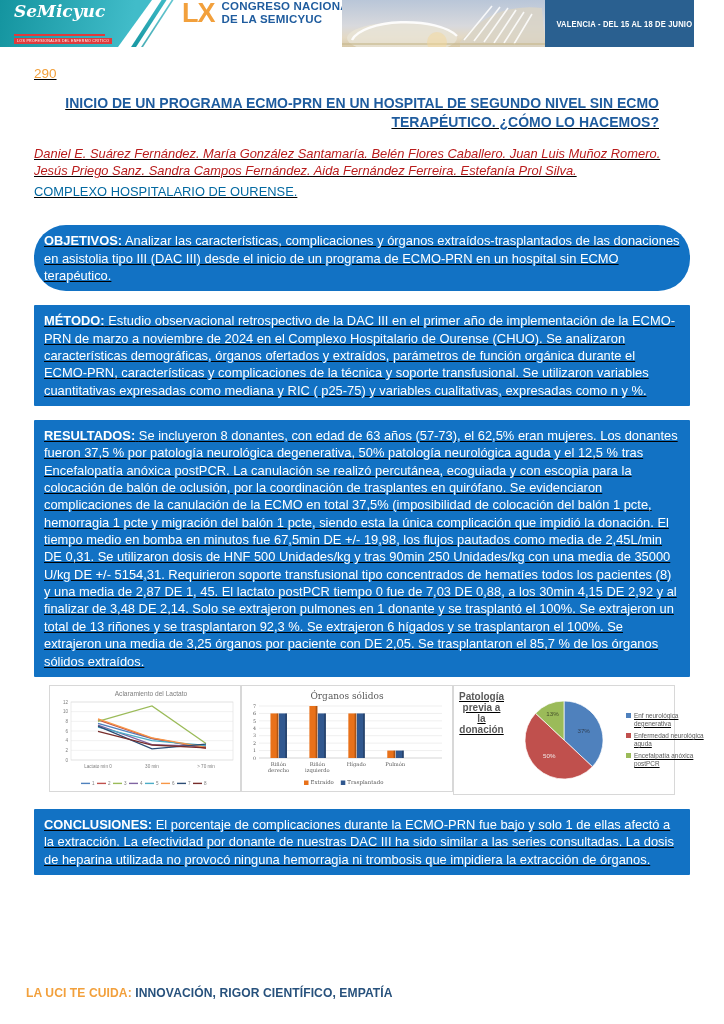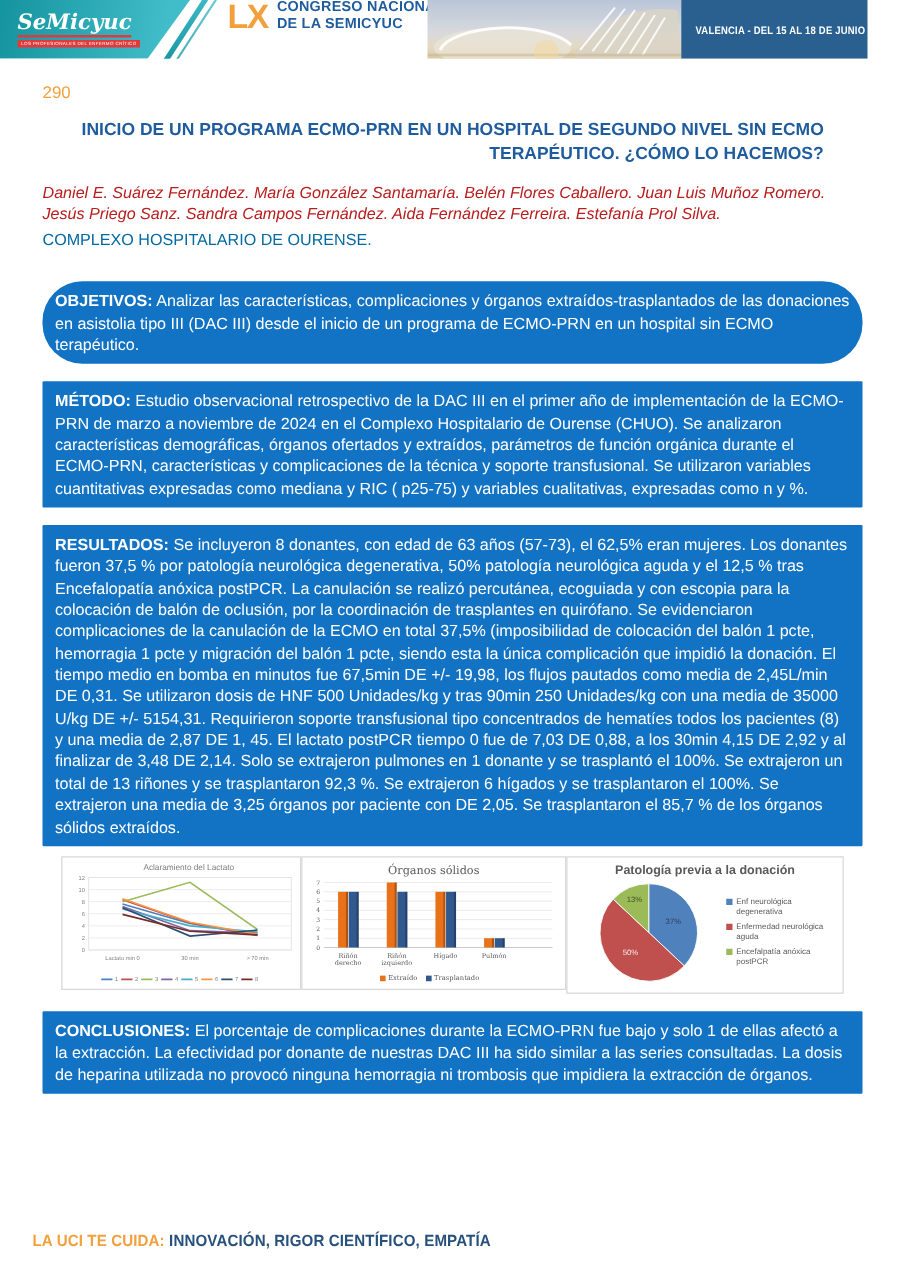--- a/index.html
+++ b/index.html
@@ -6,58 +6,58 @@
   .page{width:724px;height:1024px;background:#ffffff;position:relative;margin:0 auto;
         font-family:"Liberation Sans",sans-serif;overflow:hidden;}
 
   
   .hdr{position:relative;height:47px;width:100%;background:#fff;overflow:hidden;}
   .hdr-logo{position:absolute;left:0;top:0;height:100%;width:152px;
     background:linear-gradient(100deg,var(--teal1,#14949f) 0%,var(--teal2,#41bcc9) 85%);
     clip-path:polygon(0 0,100% 0,calc(100% - 34px) 100%,0 100%);
     display:flex;flex-direction:column;justify-content:center;align-items:flex-start;padding-left:14px;box-sizing:border-box;}
   .logo-name{color:#fff;font-family:"DejaVu Serif",serif;font-style:italic;font-weight:700;
-    font-size:17px;line-height:17px;border-bottom:2px solid #e03a3c;padding-bottom:1px;}
+    font-size:17px;line-height:17px;border-bottom:2px solid #e03a3c;padding-bottom:14px;}
   .logo-tag{margin-top:2px;background:#e03a3c;color:#fff;font-size:3.6px;letter-spacing:.3px;
     padding:1px 3px;white-space:nowrap;}
   .hdr-stripe{position:absolute;top:-6px;height:60px;width:5px;
     background:linear-gradient(180deg,#41bcc9,#14949f);transform:skewX(-33deg);}
   .s1{left:146px;} .s2{left:156px;width:2px;opacity:.8;}
   .hdr-congress{position:absolute;left:182px;top:0;height:100%;display:flex;gap:7px;}
   .lx{color:var(--orange,#f2a03c);font-size:27px;font-weight:700;letter-spacing:-1px;line-height:27px;}
   .congress-lines{display:flex;flex-direction:column;color:var(--titleblue,#1f5c9e);
     font-weight:700;font-size:11.5px;line-height:12.5px;letter-spacing:.2px;}
   .hdr-photo{position:absolute;left:342px;top:0;width:203px;height:100%;
     background:linear-gradient(180deg,#b9c6d8 0%,#d8d9dd 55%,#e4d9c4 80%,#d8c9a8 100%);}
   .hdr-photo svg{position:absolute;left:0;top:0;}
   .hdr-venue{position:absolute;left:545px;top:0;width:149px;height:100%;background:var(--venue,#2a6090);
     display:flex;align-items:center;}
   .venue-text{color:#fff;font-weight:700;font-size:8.6px;white-space:nowrap;padding-left:13px;
     transform:scaleX(.88);transform-origin:left center;letter-spacing:.2px;}
 
   
-  main{padding:0 34px;}
+  main{padding:0 34px;text-decoration:underline;}
   .abs-number{margin-top:19px;color:var(--orange,#f2a03c);font-size:13.5px;font-weight:400;}
   .abs-title{margin-top:13px;color:var(--titleblue,#1f5c9e);font-weight:700;font-size:14px;
     line-height:1.33;max-width:625px;text-align:right;}
   .abs-authors{margin-top:14px;color:#b91c1c;font-style:italic;font-size:12.9px;line-height:1.32;max-width:648px;}
   .abs-affil{margin-top:5px;color:#0369a1;font-size:12.9px;}
 
   .bluebox{margin-top:14px;background:var(--accent,#1272c4);color:#fff;font-size:12.9px;
     line-height:1.345;padding:7px 10px;border-radius:1px;}
   .bluebox .lbl{font-weight:700;}
   .bluebox.first{margin-top:26px;border-radius:32px;}
 
   
   .charts{margin-top:8px;display:flex;justify-content:center;align-items:flex-start;}
   figure.chart{margin:0;background:#fff;border:1px solid #d8d8d8;box-sizing:border-box;}
   .chart-line{width:192px;height:107px;}
   .chart-bar{width:212px;height:107px;}
   .chart-pie{width:222px;height:110px;background:#f3f3f3;border:1px solid #d2d2d2;
-    display:flex;flex-direction:column;padding:4px 5px;box-sizing:border-box;}
+    display:flex;flex-direction:row;padding:4px 5px;box-sizing:border-box;}
   .pie-title{text-align:center;color:#595959;font-weight:700;font-size:10px;margin:1px 0 0 0;}
   .pie-row{display:flex;flex:1;align-items:center;}
   .pie-legend{display:flex;flex-direction:column;gap:5px;margin-left:2px;}
   .pie-legend .item{display:flex;gap:3px;color:#595959;font-size:6.4px;line-height:1.18;width:86px;}
   .pie-legend .sq{width:5px;height:5px;flex:0 0 5px;margin-top:1px;}
 
   
   .footer{position:absolute;left:26px;top:985px;font-weight:700;font-size:13px;white-space:nowrap;
     transform:scaleX(.93);transform-origin:left center;letter-spacing:.1px;}
   .footer .f-orange{color:var(--orange,#f2a03c);}

